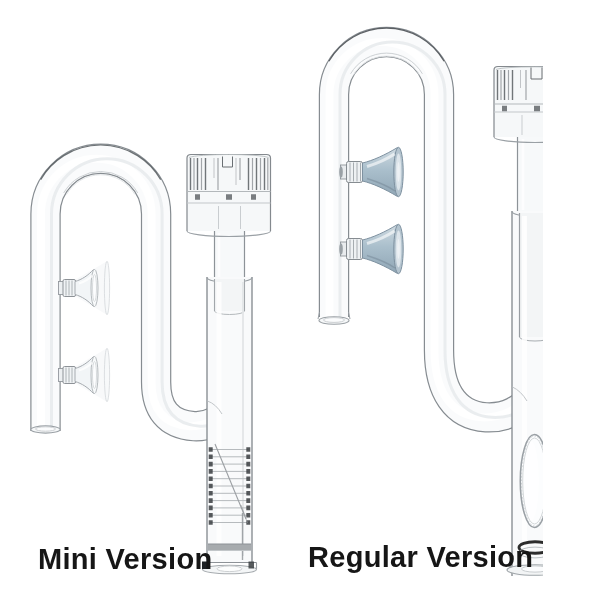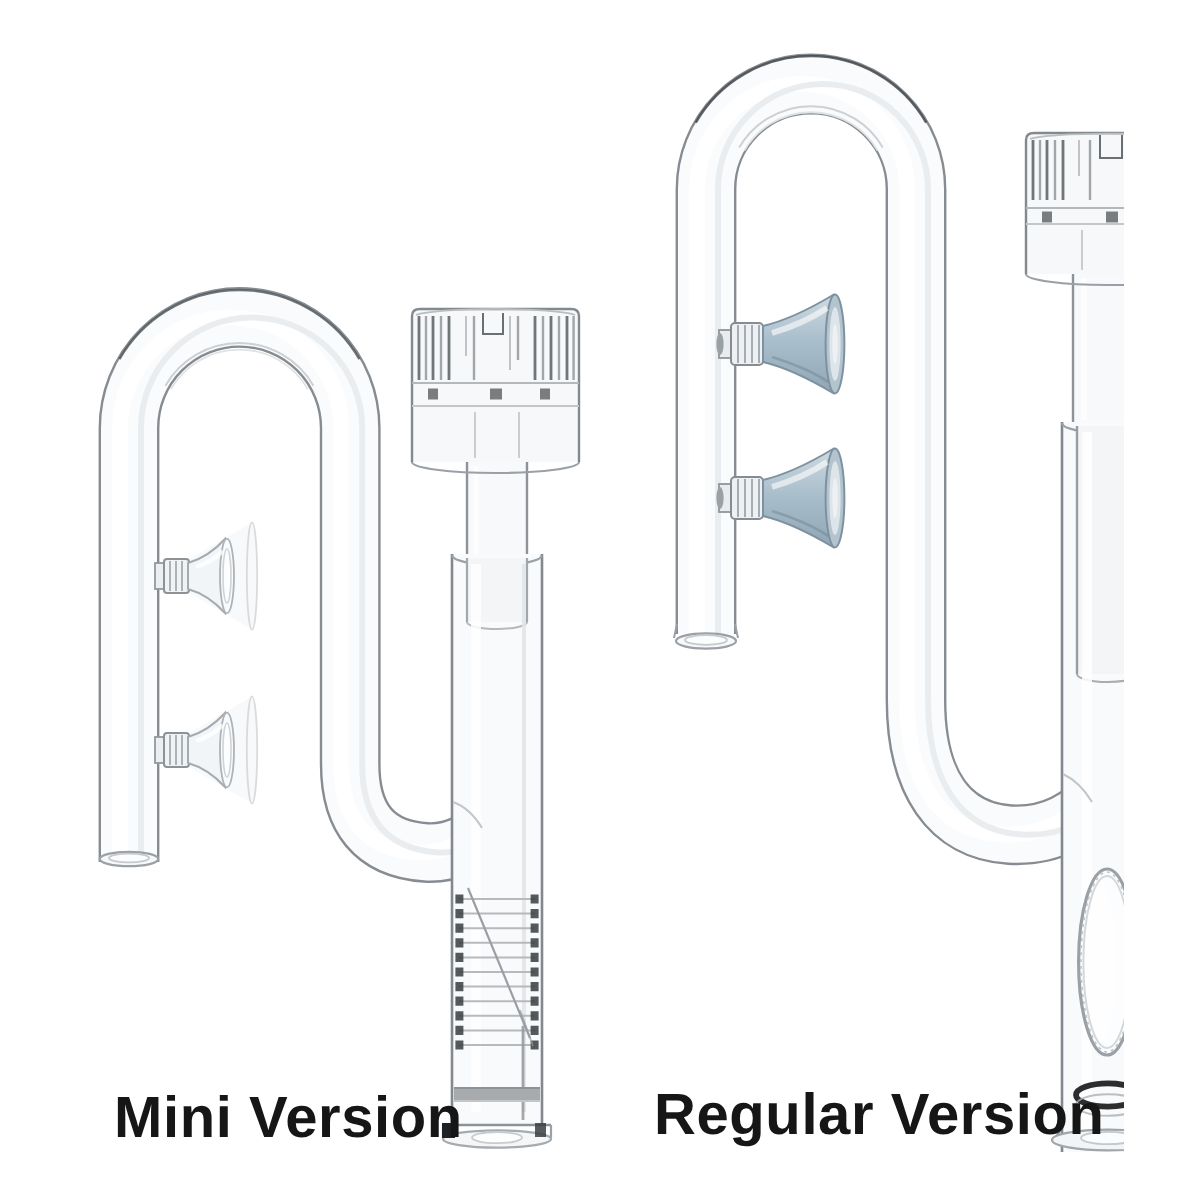--- a/index.html
+++ b/index.html
@@ -1,17 +1,17 @@
 <!DOCTYPE html>
 <html><head>
 <meta charset="utf-8">
 <style>
   html,body{margin:0;padding:0;background:#fff;}
   .canvas{position:relative;width:543px;height:600px;background:#ffffff;overflow:hidden;
-          font-family:"Liberation Sans",sans-serif;margin-left:19px;}
+          font-family:"Liberation Sans",sans-serif;}
   svg text{font-family:"Liberation Sans",sans-serif;font-weight:700;font-size:29px;letter-spacing:.3px;}
   .edge{stroke:#868c91;stroke-width:30.4;fill:none;}
   .body{stroke:#fafbfc;stroke-width:28;fill:none;}
   .hl{stroke:#ffffff;stroke-width:8;fill:none;opacity:.85;}
   .sh{stroke:#e8ebed;stroke-width:3;fill:none;opacity:.9;}
   .side{stroke:#82888d;stroke-width:1.3;}
   .rim{stroke:#9aa0a5;stroke-width:1.1;fill:none;}
   .slotD{stroke:#51565a;stroke-width:1.4;opacity:.8;}
   .slotMid{stroke:#5f646a;stroke-width:1.2;opacity:.55;}
   .slotL{stroke:#74797e;stroke-width:1;opacity:.4;}

